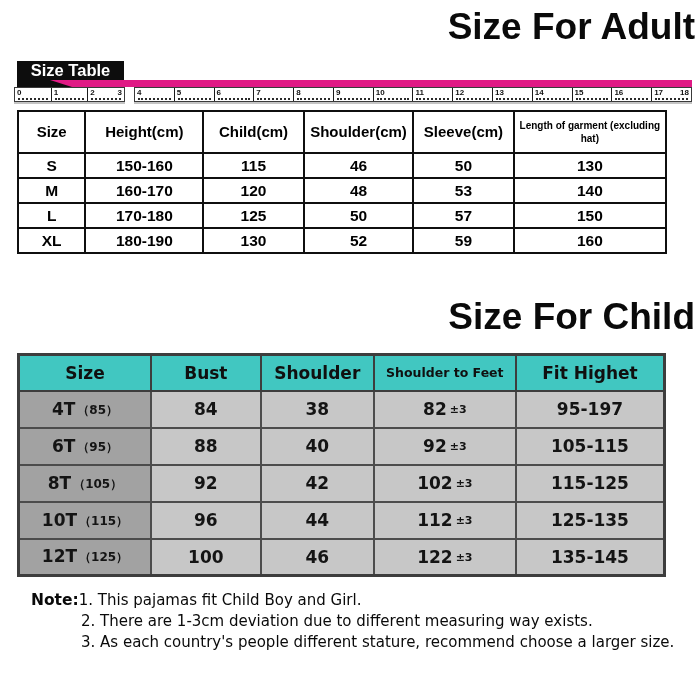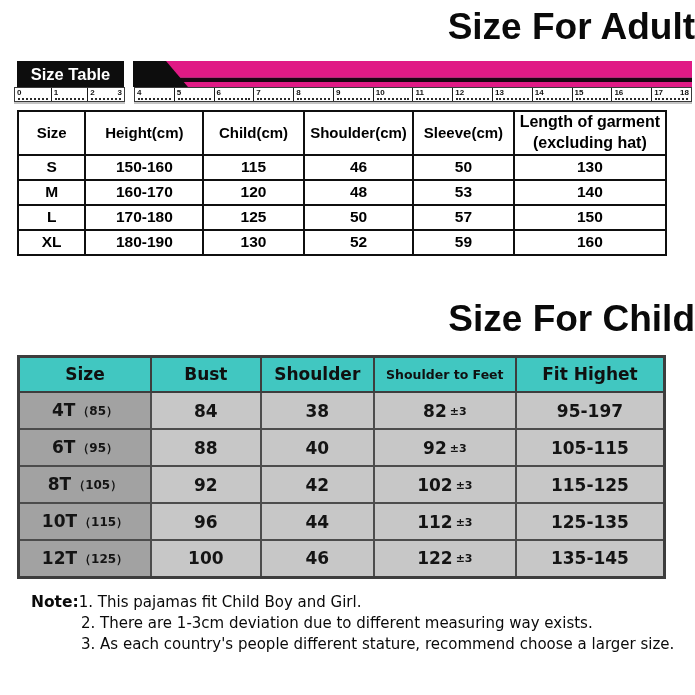--- a/index.html
+++ b/index.html
@@ -18,21 +18,21 @@
     font-size: 37px;
     font-weight: bold;
     letter-spacing: 0px;
     line-height: 43px;
     color: #0a0a0a;
   }
   .title-adult { padding-top: 5px; margin-bottom: 13px; }
   .title-child { margin-top: 41px; margin-bottom: 15px; }
 
   
-  .banner { display: flex; height: 26px; margin: 0 3px 0 17px; }
+  .banner { display: flex; height: 26px; margin: 0 3px 0 17px; flex-direction: column; }
   .banner-left {
     width: 107px; background: #0d0d0d;
     display: flex; align-items: center; justify-content: center;
   }
   .banner-left span { color: #fff; font-size: 16.5px; font-weight: bold; }
   .banner-gap { width: 9px; background: #fff; }
   .banner-right {
     flex: 1; position: relative;
     background: linear-gradient(to bottom,
       #e01a85 0px, #e01a85 16px,
@@ -76,21 +76,21 @@
   }
 
   
   table { border-collapse: collapse; table-layout: fixed; }
   .adult-table { width: 650px; margin: 8px 0 0 17px; }
   .adult-table th, .adult-table td {
     border: 2px solid #0f0f0f; text-align: center; vertical-align: middle;
     background: #fff; padding: 0;
   }
   .adult-table th { height: 42px; font-size: 15px; font-weight: bold; line-height: 1.3; }
-  .adult-table th.th-small { font-size: 16px; margin-top: 37px; }
+  .adult-table th.th-small { font-size: 10px; margin-top: 37px; }
   .adult-table td { height: 25px; font-size: 15.5px; font-weight: bold; }
 
   
   .child-table { width: 649px; margin: 0 0 0 17px; border: 3px solid #3d3d3d; font-family: "DejaVu Sans", sans-serif; }
   .child-table th {
     height: 36px; background: #41c7c1; border: 2px solid #3d3d3d;
     font-size: 17px; font-weight: bold; color: #101010; padding: 0;
   }
   .child-table th.th-small { font-size: 12.5px; }
   .child-table td {

